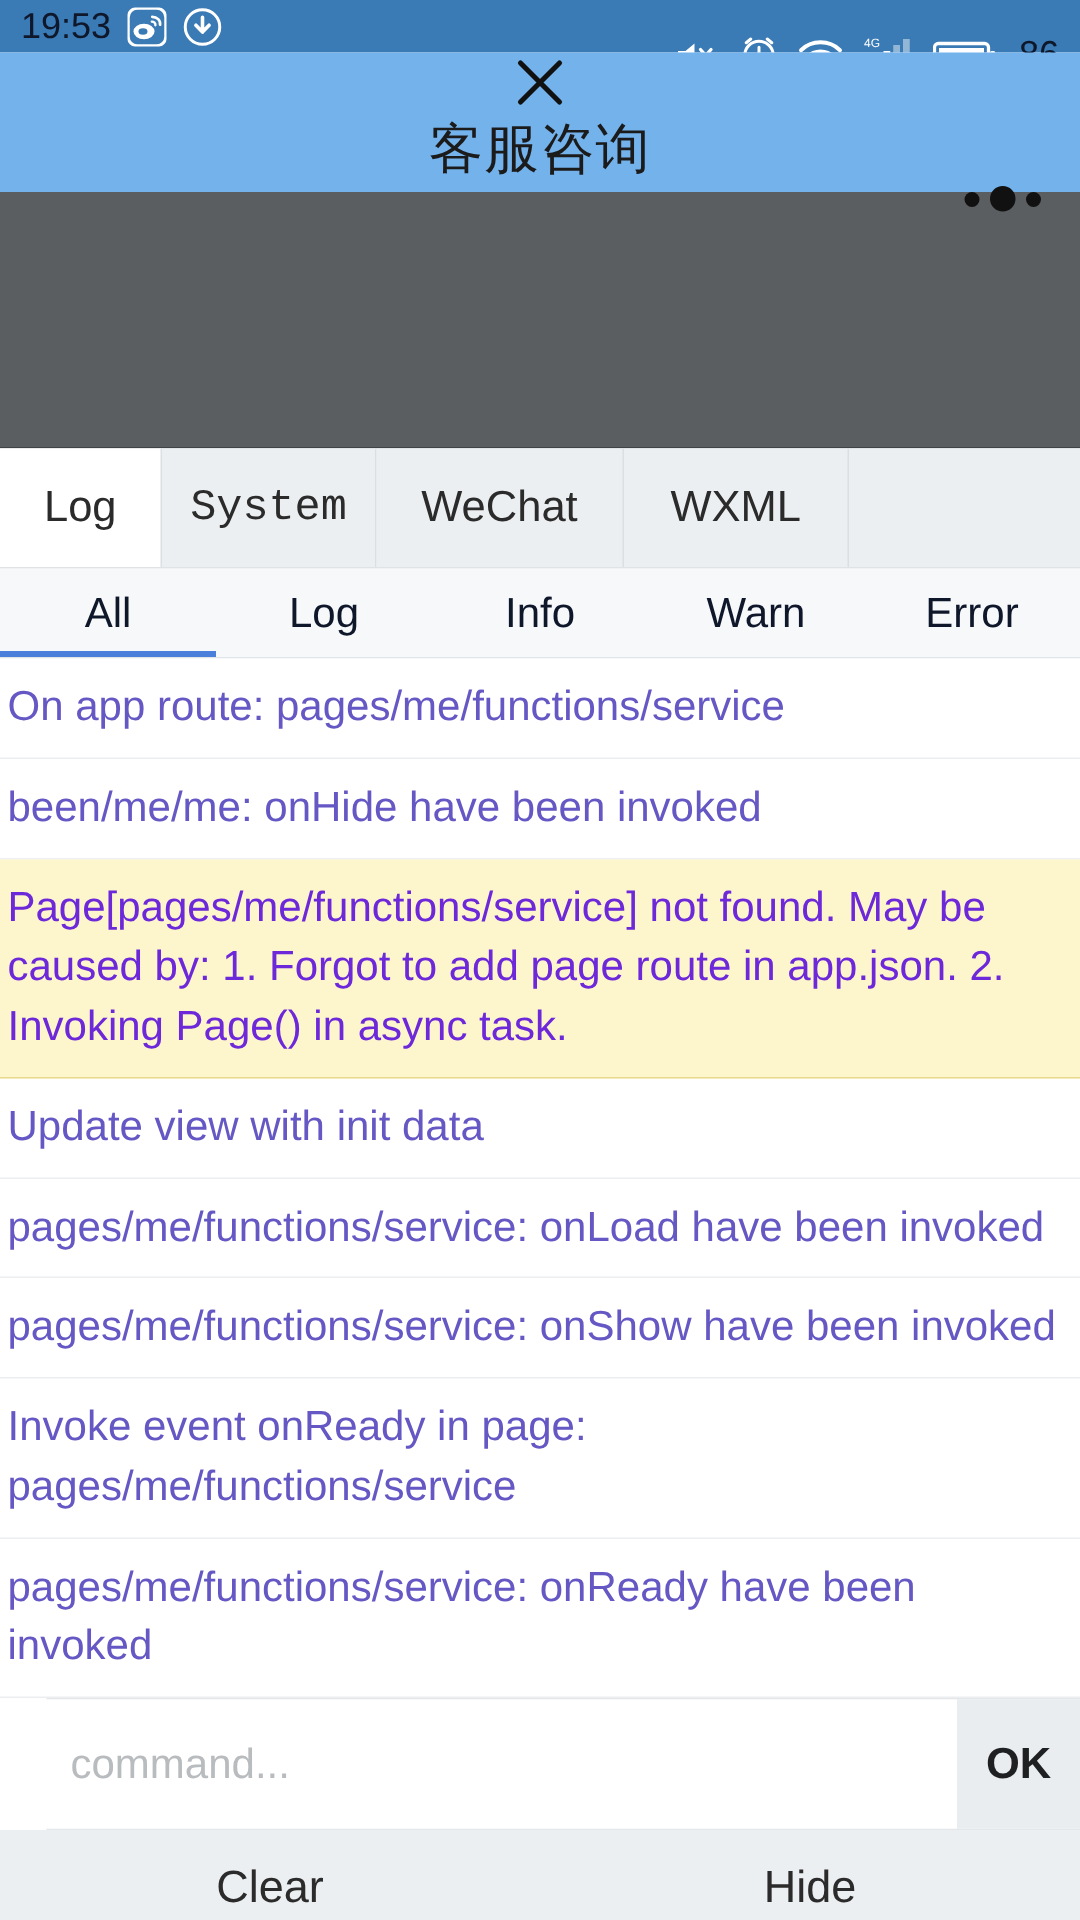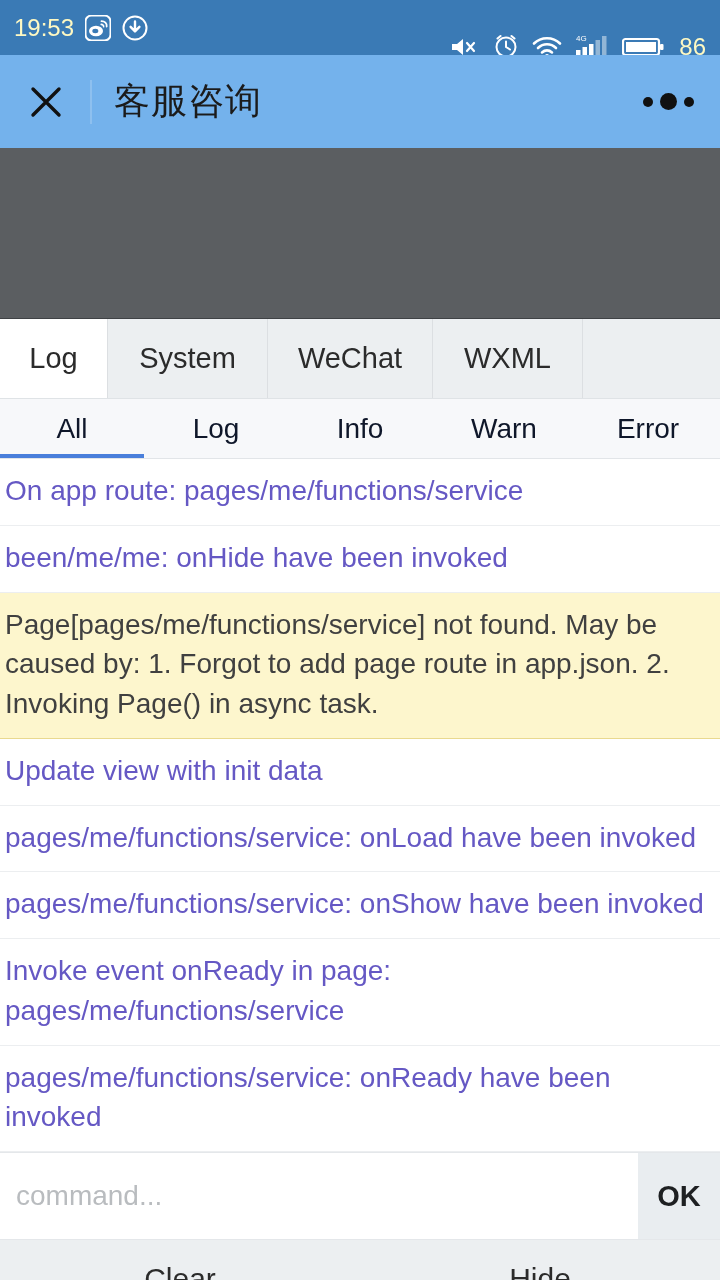--- a/index.html
+++ b/index.html
@@ -5,35 +5,36 @@
   * { margin:0; padding:0; box-sizing:border-box; }
   html,body { width:720px; height:1280px; }
   body {
     font-family:"Liberation Sans","DejaVu Sans",sans-serif;
     background:#ffffff;
     overflow:hidden;
   }
 
   
   .statusbar{
-    height:55px; background:#3a7ab5; color:#fef9c3;
+    height:35px; background:#3a7ab5; color:#0f172a;
     display:flex; align-items:center; padding:0 14px;
     position:relative;
   }
   .sb-left{ display:flex; align-items:center; gap:11px; }
   .sb-time{ font-size:24px; letter-spacing:0px; line-height:1; }
   .sb-right{ display:flex; align-items:flex-end; gap:13px; margin-left:auto; }
   .sb-battery-num{ font-size:24px; line-height:1; margin-left:2px;margin-top:39px; }
   .icon-svg{ display:block; }
 
   
   .navbar{
     height:93px; background:#74b2ec;
     display:flex; align-items:center; padding:0 26px;
     position:relative;
+    flex-direction:column;
   }
   .nav-close{
     width:40px; height:40px; position:relative; flex:0 0 auto;
   }
   .nav-divider{
     width:2px; height:44px; background:#8ec0ef; margin:0 22px 0 24px;
   }
   .nav-title{
     font-size:36px; color:#1b1b1b; letter-spacing:1px;
     font-family:"DejaVu Sans","Liberation Sans",sans-serif;
@@ -54,21 +55,21 @@
     display:flex; height:80px; background:#eceff1;
     border-bottom:1px solid #dfe3e6;
   }
   .tab{
     display:flex; align-items:center; justify-content:center;
     font-size:29px; color:#2b2b2b; border-right:1px solid #dcdfe2;
     background:#eceff1; white-space:nowrap;
   }
   .tab.active{ background:#ffffff; }
   .tab-log{ width:108px; }
-  .tab-system{ width:160px; }
+  .tab-system{ width:143px;font-family:Liberation Mono, monospace; }
   .tab-wechat{ width:165px; }
   .tab-wxml{ width:150px; }
   .tab-empty{ flex:1; border-right:none; }
 
   .filterbar{
     display:flex; height:60px; background:#f7f8fa;
     border-bottom:1px solid #e2e5e8;
   }
   .filter{
     flex:1; display:flex; align-items:center; justify-content:center;
@@ -83,28 +84,28 @@
   .loglist{ background:#fff; }
   .logrow{
     padding:12px 14px 14px 5px;
     border-bottom:1px solid #eceef0;
     font-size:28px; line-height:1.42;
     color:#6558c4;
     word-break:break-word;
     font-family:"Liberation Sans","DejaVu Sans",sans-serif;
   }
   .logrow.warn{
-    background:#fdf6cd; color:#404040;
+    background:#fdf6cd; color:#6d28d9;
     border-bottom:1px solid #e9d98f;
   }
 
   
   .cmdbar{
     display:flex; height:88px; background:#ffffff;
-    border-top:1px solid #e4e7ea; border-bottom:1px solid #e4e7ea;
+    border-top:1px solid #e4e7ea; border-bottom:1px solid #e4e7ea;margin-left:31px;
   }
   .cmdinput{
     flex:1; border:none; outline:none; background:#fff;
     font-size:28px; color:#333; padding:0 16px;
     font-family:"Liberation Sans","DejaVu Sans",sans-serif;
   }
   .cmdinput::placeholder{ color:#b9bcbf; }
   .cmd-ok{
     width:82px; background:#e9edf0; color:#1e2022;
     display:flex; align-items:center; justify-content:center;

